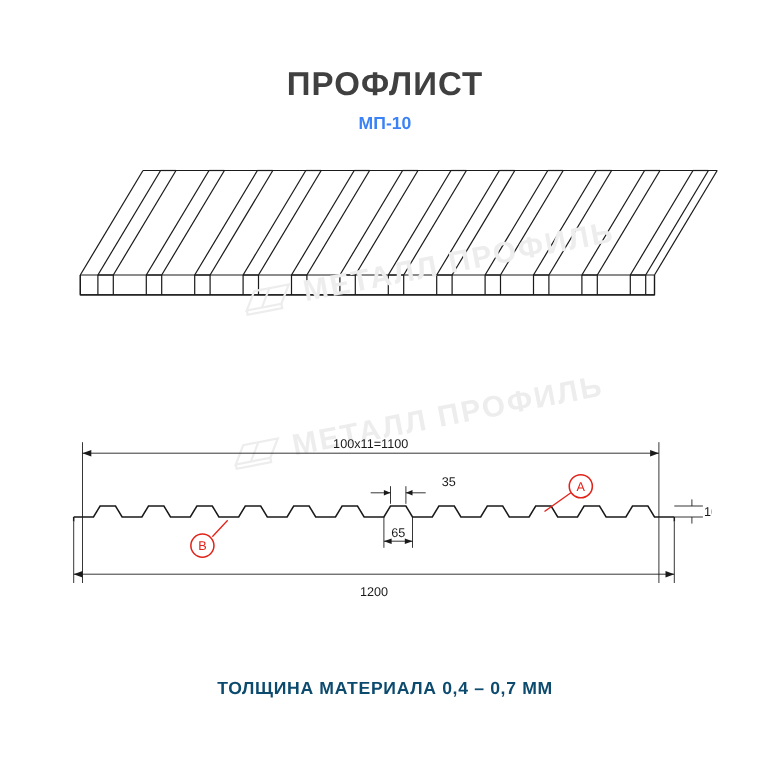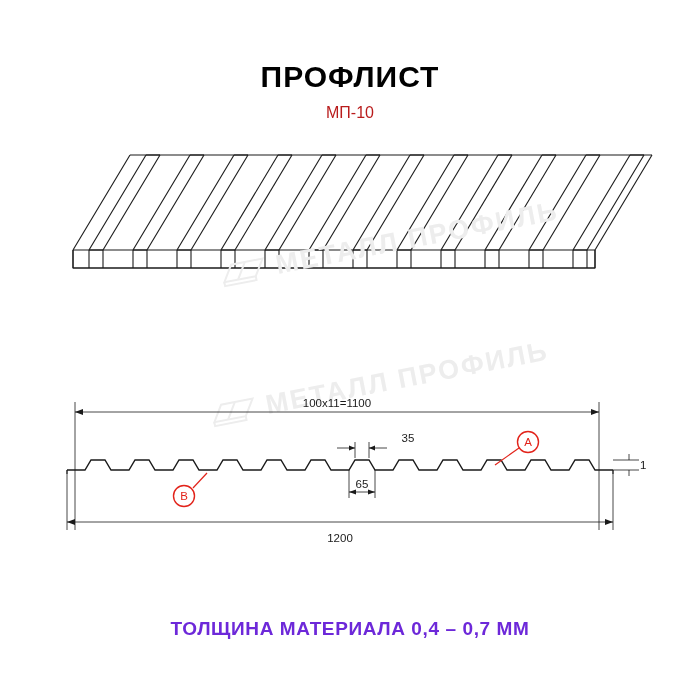--- a/index.html
+++ b/index.html
@@ -22,42 +22,42 @@
   }
   .title {
     position: absolute;
     top: 60px;
     left: 0;
     width: 700px;
     text-align: center;
     font-size: 30px;
     font-weight: bold;
     letter-spacing: 1px;
-    color: #000000;
+    color: #404040;
   }
   .subtitle {
     position: absolute;
     top: 104px;
     left: 0;
     width: 700px;
     text-align: center;
     font-size: 16px;
-    font-weight: normal;
-    color: #b91c1c;
+    font-weight: bold;
+    color: #3b82f6;
   }
   .footnote {
     position: absolute;
     top: 618px;
     left: 0;
     width: 700px;
     text-align: center;
-    font-size: 19px;
+    font-size: 16px;
     font-weight: bold;
     letter-spacing: 0.6px;
-    color: #6d28d9;
+    color: #0c4a6e;
   }
   .iso-wrap {
     position: absolute;
     top: 130px;
     left: 40px;
     width: 620px;
     height: 190px;
   }
   .sect-wrap {
     position: absolute;

